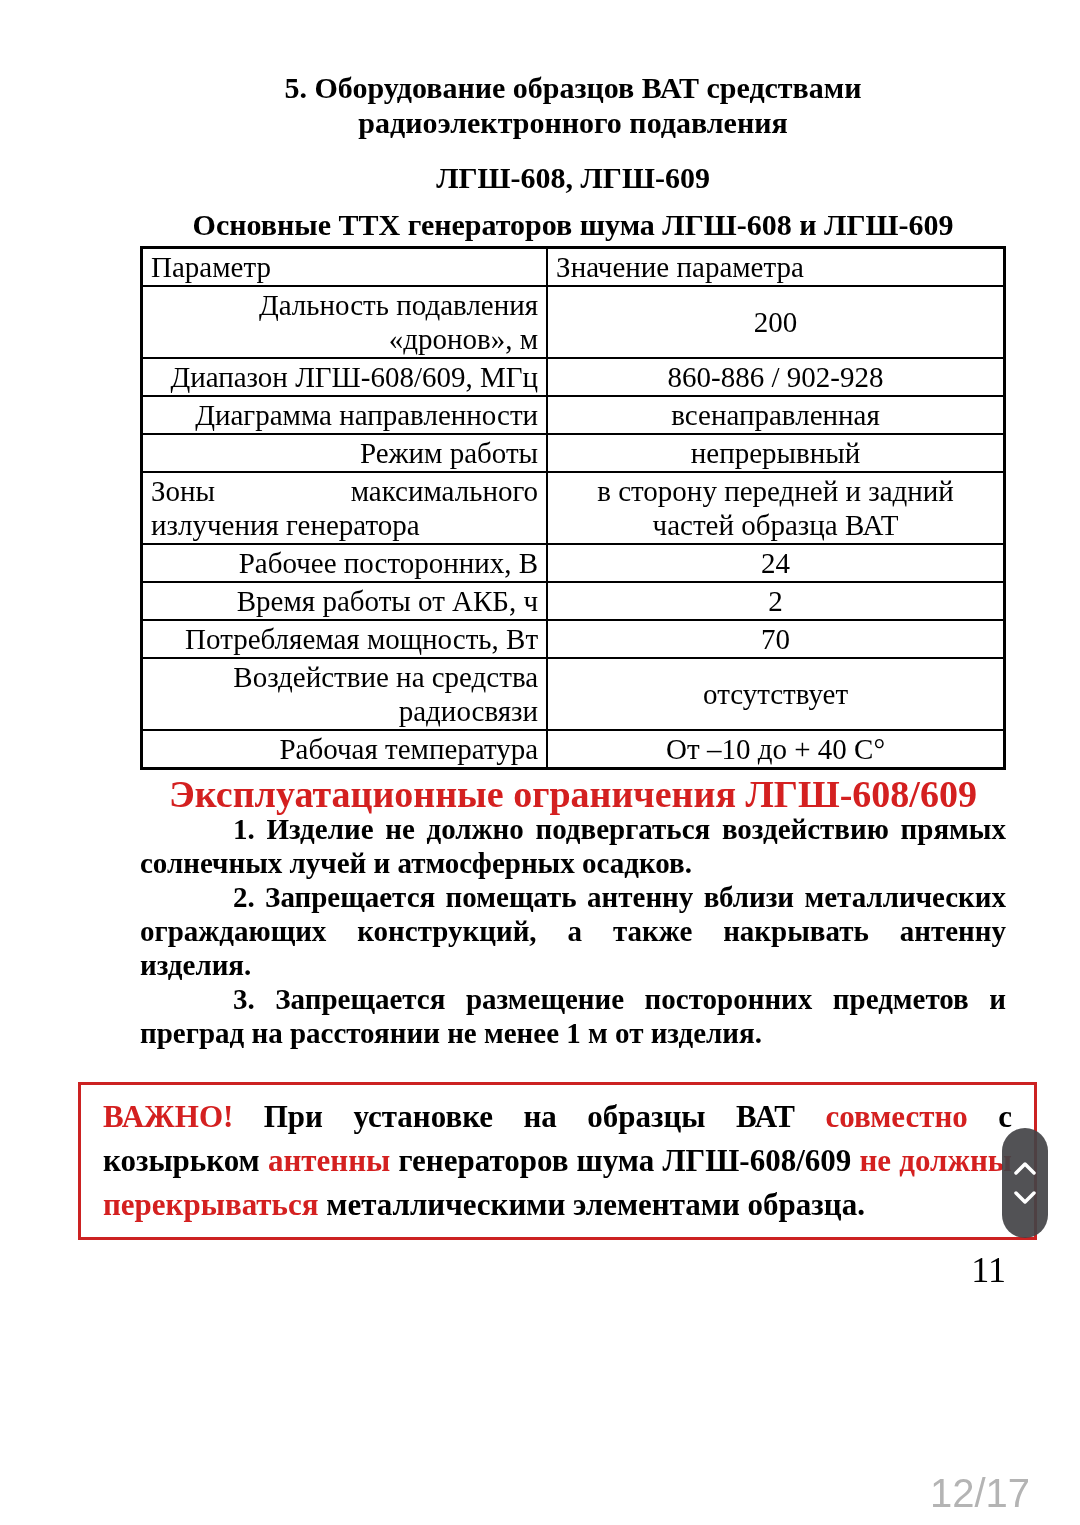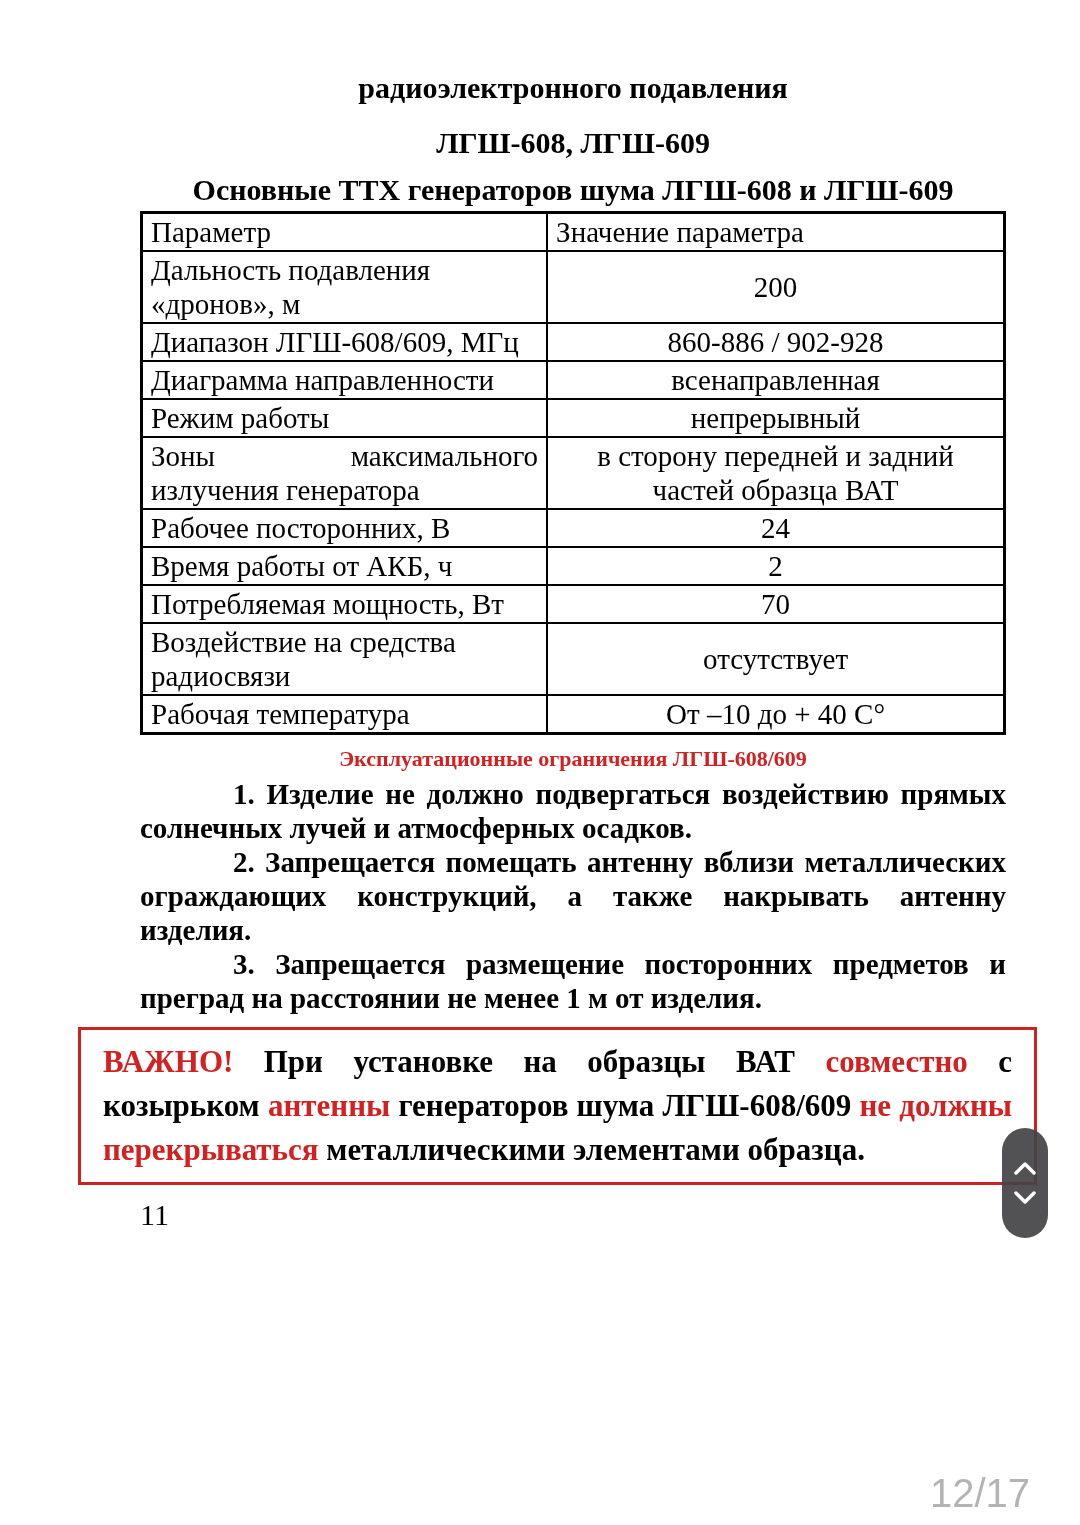--- a/index.html
+++ b/index.html
@@ -18,40 +18,40 @@
   table.ttx{
     width:100%;border-collapse:collapse;margin-top:5px;
     border:3px solid #000;font-size:29px;
   }
   table.ttx th, table.ttx td{
     border:2px solid #000;
     padding:1px 8px;
     line-height:34px;
   }
   table.ttx th{font-weight:normal;text-align:left;}
-  td.param{text-align:left;vertical-align:top;white-space:pre-line;}
+  td.param{text-align:right;vertical-align:top;white-space:pre-line;}
   td.param.justify{white-space:normal;text-align:justify;text-align-last:left;}
   td.value{text-align:center;vertical-align:middle;white-space:pre-line;}
   .section-red{
-    color:#d42020;font-weight:bold;font-size:22px;line-height:36px;
+    color:#d42020;font-weight:bold;font-size:38px;line-height:36px;
     text-align:center;margin-top:6px;
   }
   .para{
     font-weight:bold;font-size:29px;line-height:34px;
     text-align:justify;text-align-last:left;text-indent:93px;margin:0;
   }
   .important-box{
     border:3px solid #cc2222;
-    margin:12px -31px 0 -62px;
+    margin:32px -31px 0 -62px;
     padding:10px 22px;
     font-weight:bold;font-size:31px;line-height:44px;
     text-align:justify;text-align-last:left;
   }
   .important-box .red{color:#d42020;}
-  .page-number{text-align:left;font-size:30px;line-height:32px;margin-top:14px;}
+  .page-number{text-align:right;font-size:36px;line-height:32px;margin-top:14px;}
   .scroll-pill{
     position:absolute;left:1002px;top:1128px;
     width:46px;height:110px;border-radius:23px;
     background:rgba(67,67,71,0.92);
     display:flex;flex-direction:column;align-items:center;justify-content:center;gap:16px;
     z-index:5;
   }
   .scroll-btn{width:22px;height:14px;display:block;cursor:pointer;background:none;border:none;padding:0;}
   .scroll-btn svg{display:block;}
   .page-indicator{
@@ -59,20 +59,21 @@
     font-family:"Liberation Sans","DejaVu Sans",sans-serif;
     font-size:40px;line-height:40px;color:#b4b4b4;
   }
 </style>
 </head>
 <body>
 
 <div class="content">
 
   <div class="doc-title">
+    <div>5. Оборудование образцов ВАТ средствами</div>
     <div>радиоэлектронного подавления</div>
   </div>
 
   <div class="doc-subtitle">
     <div>ЛГШ-608, ЛГШ-609</div>
   </div>
 
   <div class="table-caption">Основные ТТХ генераторов шума ЛГШ-608 и ЛГШ-609</div>
 
   <table class="ttx">

